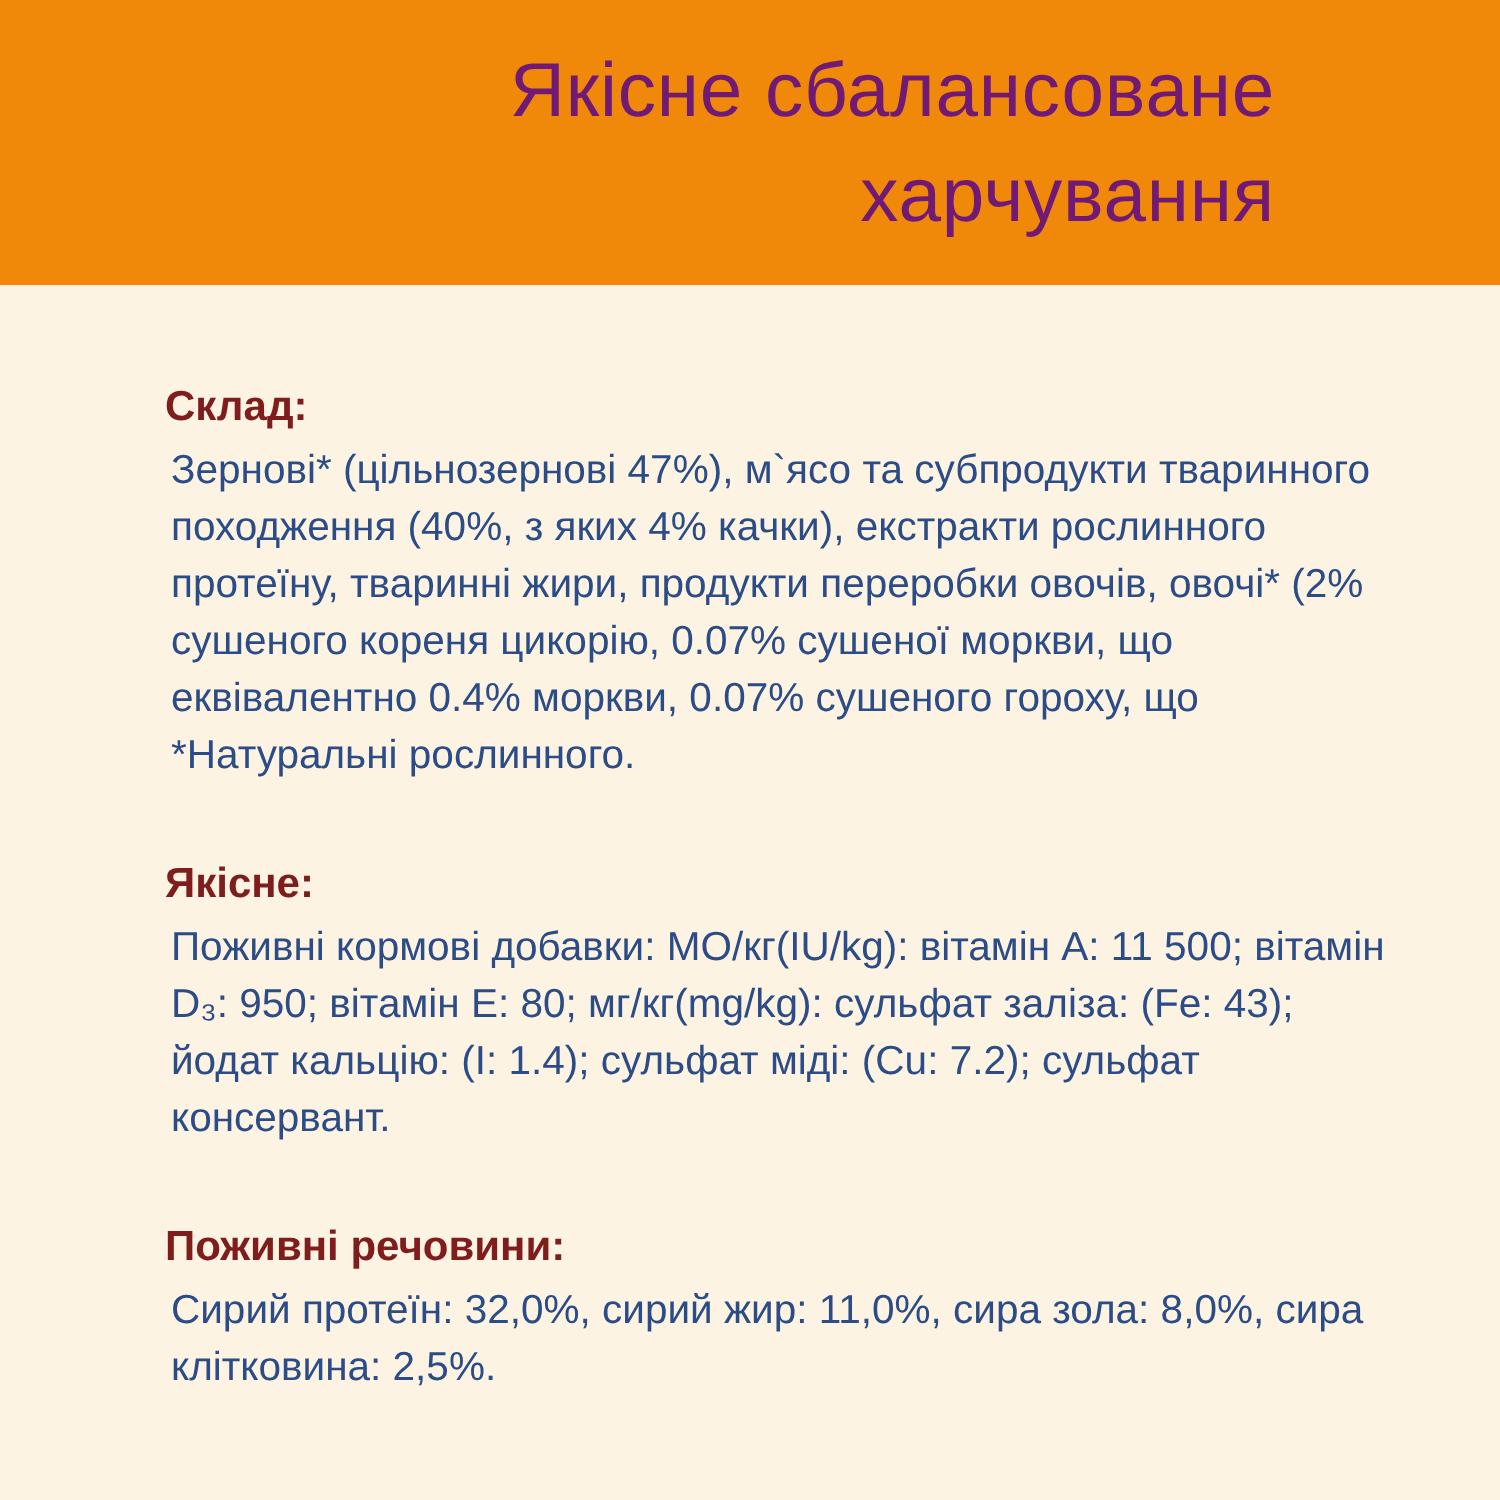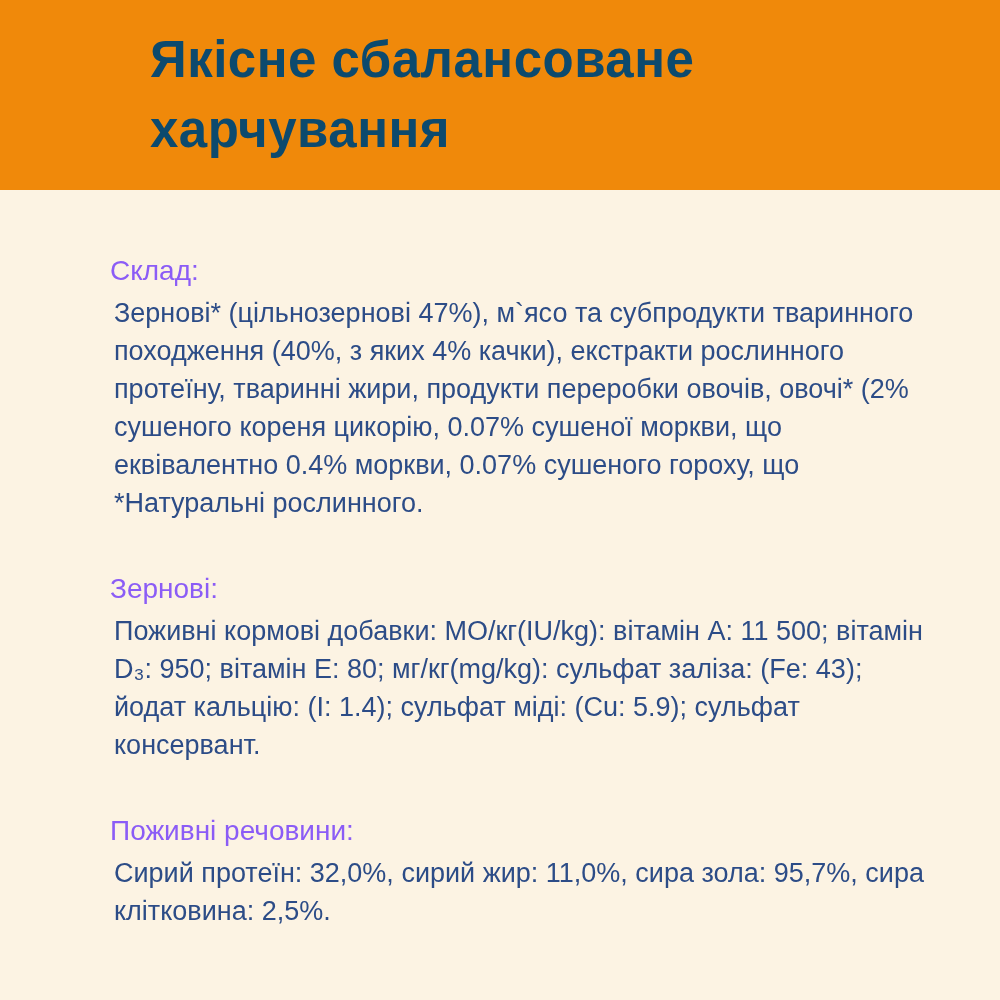--- a/index.html
+++ b/index.html
@@ -15,41 +15,41 @@
   }
   .banner {
     width: 1000px;
     height: 190px;
     background: #F0890A;
     display: flex;
     align-items: center;
     justify-content: center;
   }
   .banner-title {
-    color: #0c4a6e;
+    color: #701a75;
     font-size: 51px;
-    font-weight: bold;
+    font-weight: normal;
     line-height: 1.38;
-    text-align: left;
+    text-align: right;
     max-width: 700px;
     letter-spacing: 0.5px;
   }
   .content {
     padding: 62px 90px 0 110px;
     color: #2C4C87;
   }
   .section {
     margin: 0 0 48px 0;
   }
   .section-title {
     font-size: 28px;
-    font-weight: normal;
+    font-weight: bold;
     line-height: 38px;
     margin: 0;
-    color: #8b5cf6;
+    color: #7f1d1d;
   }
   .section-lines {
     margin: 4px;
   }
   .line {
     font-size: 27px;
     line-height: 38px;
     white-space: nowrap;
   }
 </style>
@@ -68,30 +68,30 @@
         <div class="line">Зернові* (цільнозернові 47%), м`ясо та субпродукти тваринного</div>
         <div class="line">походження (40%, з яких 4% качки), екстракти рослинного</div>
         <div class="line">протеїну, тваринні жири, продукти переробки овочів, овочі* (2%</div>
         <div class="line">сушеного кореня цикорію, 0.07% сушеної моркви, що</div>
         <div class="line">еквівалентно 0.4% моркви, 0.07% сушеного гороху, що</div>
         <div class="line">*Натуральні рослинного.</div>
       </div>
   </div>
 
   <div class="section">
-    <div class="section-title">Зернові:</div>
+    <div class="section-title">Якісне:</div>
     <div class="section-lines">
         <div class="line">Поживні кормові добавки: МО/кг(IU/kg): вітамін А: 11 500; вітамін</div>
         <div class="line">D₃: 950; вітамін Е: 80; мг/кг(mg/kg): сульфат заліза: (Fe: 43);</div>
-        <div class="line">йодат кальцію: (I: 1.4); сульфат міді: (Cu: 5.9); сульфат</div>
+        <div class="line">йодат кальцію: (I: 1.4); сульфат міді: (Cu: 7.2); сульфат</div>
         <div class="line">консервант.</div>
       </div>
   </div>
 
   <div class="section">
     <div class="section-title">Поживні речовини:</div>
     <div class="section-lines">
-        <div class="line">Сирий протеїн: 32,0%, сирий жир: 11,0%, сира зола: 95,7%, сира</div>
+        <div class="line">Сирий протеїн: 32,0%, сирий жир: 11,0%, сира зола: 8,0%, сира</div>
         <div class="line">клітковина: 2,5%.</div>
       </div>
   </div>
 
 </div>
 
 </body></html>

